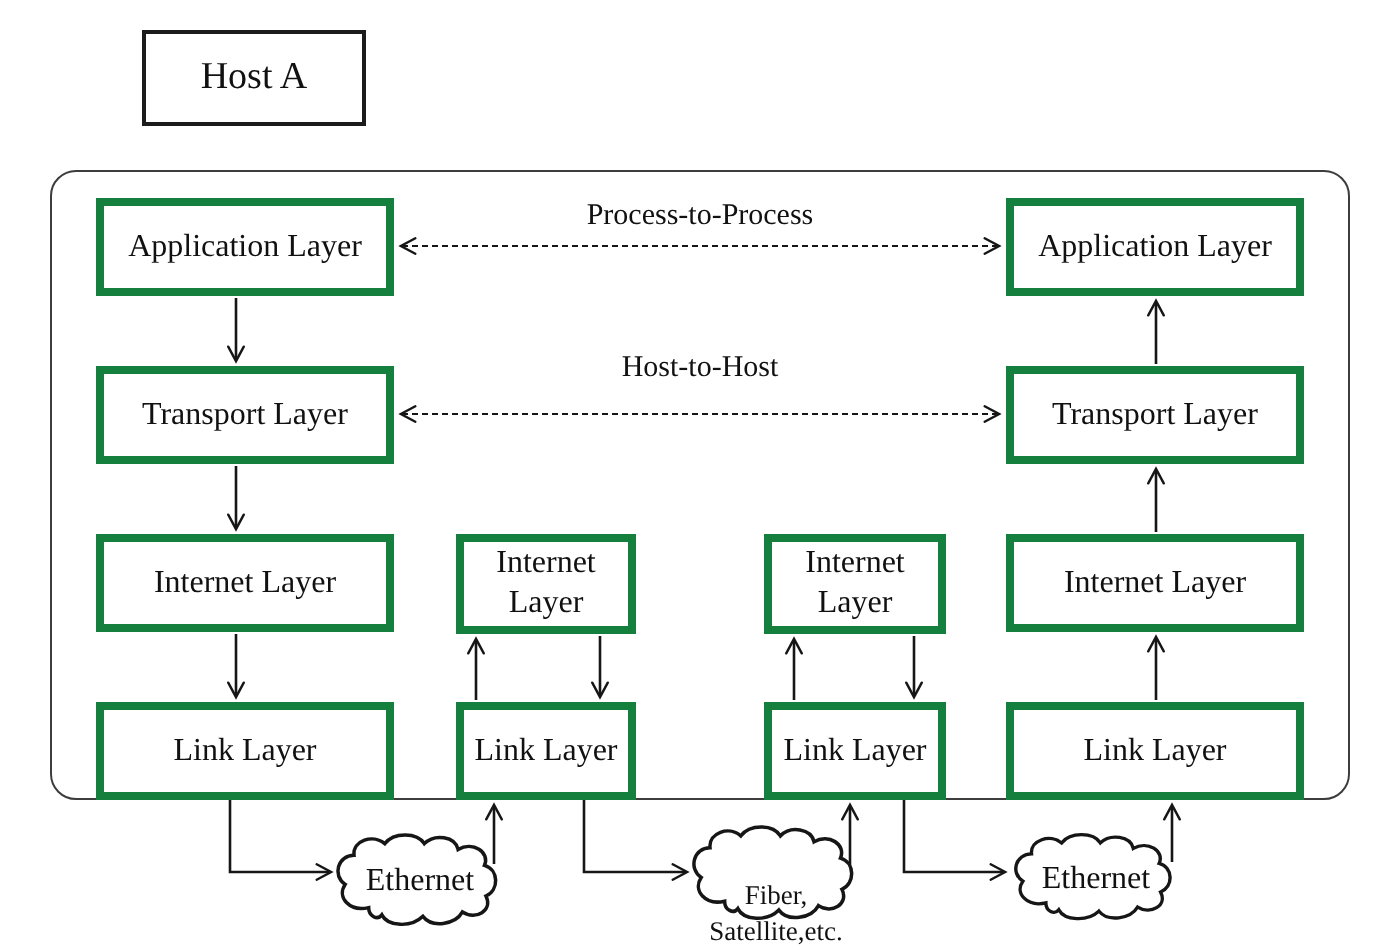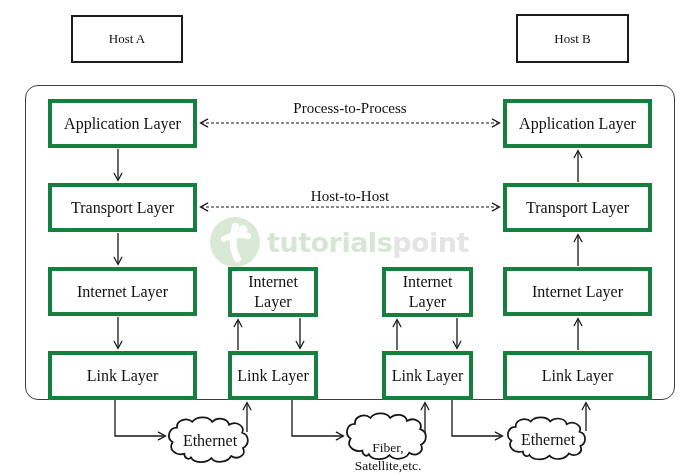--- a/index.html
+++ b/index.html
@@ -8,21 +8,21 @@
     font-family:"Liberation Serif","DejaVu Serif",serif;color:#111;
   }
   .box{
     position:absolute;background:#ffffff;border:4px solid #15803d;
     display:flex;align-items:center;justify-content:center;text-align:center;
     font-size:16px;line-height:1.25;box-sizing:border-box;z-index:3;
   }
   .hostbox{
     position:absolute;background:#ffffff;border:2px solid #1c1c1c;
     display:flex;align-items:center;justify-content:center;
-    font-size:13px;box-sizing:border-box;z-index:3;
+    font-size:19px;box-sizing:border-box;z-index:3;
   }
   .container-frame{
     position:absolute;left:25px;top:85px;width:650px;height:315px;
     border:1.6px solid #3d3d3d;border-radius:13px;box-sizing:border-box;
     background:#ffffff;z-index:1;
   }
   .link-label{
     position:absolute;z-index:4;font-size:15px;text-align:center;line-height:1;
   }
   .cloud-label{
@@ -35,55 +35,42 @@
     font-family:"DejaVu Sans","Liberation Sans",sans-serif;}
   .wm-circle{width:50px;height:50px;border-radius:50%;position:relative;flex:0 0 auto;}
   .wm-text{font-size:27px;font-weight:bold;letter-spacing:-0.5px;margin-left:7px;white-space:nowrap;}
 </style>
 </head>
 <body>
 
 <div class="canvas">
 
   <div class="hostbox" style="left:71px;top:15px;width:112px;height:48px;">Host A</div>
-  <div class="hostbox" style="left:516px;top:14px;width:113px;height:49px;">Host B</div>
 
   <div class="container-frame"></div>
 
-  <div class="watermark">
-    <div class="wm-circle" style="background:#d9e9d5;">
-      <svg width="50" height="50" viewBox="0 0 50 50">
-        <circle cx="33" cy="13" r="4.6" fill="#ffffff"></circle>
-        <path d="M25.5,9 C22.5,19 22,32 27.5,42" stroke="#ffffff" stroke-width="7" fill="none" stroke-linecap="round"></path>
-        <path d="M14,22 C21,18 31,17 38,19" stroke="#ffffff" stroke-width="6" fill="none" stroke-linecap="round"></path>
-      </svg>
-    </div>
-    <div class="wm-text">
-      <span style="color:#d5e7d2;">tutorials</span><span style="color:#e4e4e4;">point</span>
-    </div>
-  </div>
 
   <div class="box" style="left:48px;top:99px;width:149px;height:49px;">Application Layer</div>
   <div class="box" style="left:48px;top:183px;width:149px;height:49px;">Transport Layer</div>
   <div class="box" style="left:48px;top:267px;width:149px;height:49px;">Internet Layer</div>
   <div class="box" style="left:48px;top:351px;width:149px;height:49px;">Link Layer</div>
 
   <div class="box" style="left:228px;top:267px;width:90px;height:50px;padding:0 6px;">Internet Layer</div>
   <div class="box" style="left:228px;top:351px;width:90px;height:49px;">Link Layer</div>
 
   <div class="box" style="left:382px;top:267px;width:91px;height:50px;padding:0 6px;">Internet Layer</div>
   <div class="box" style="left:382px;top:351px;width:91px;height:49px;">Link Layer</div>
 
   <div class="box" style="left:503px;top:99px;width:149px;height:49px;">Application Layer</div>
   <div class="box" style="left:503px;top:183px;width:149px;height:49px;">Transport Layer</div>
   <div class="box" style="left:503px;top:267px;width:149px;height:49px;">Internet Layer</div>
   <div class="box" style="left:503px;top:351px;width:149px;height:49px;">Link Layer</div>
 
   <div class="link-label" style="left:200px;top:101px;width:300px;">Process-to-Process</div>
-  <div class="link-label" style="left:200px;top:189px;width:300px;">Host-to-Host</div>
+  <div class="link-label" style="left:200px;top:177px;width:300px;">Host-to-Host</div>
 
   <div class="cloud-label" style="left:166px;top:431px;width:88px;">Ethernet</div>
   <div class="cloud-label small" style="left:340px;top:419px;width:96px;margin-top:20px;">
     <div>Fiber,</div>
     <div>Satellite,etc.</div>
   </div>
   <div class="cloud-label" style="left:505px;top:430px;width:86px;">Ethernet</div>
 
   <svg class="overlay" width="700" height="476" viewBox="0 0 700 476">
     <defs>

